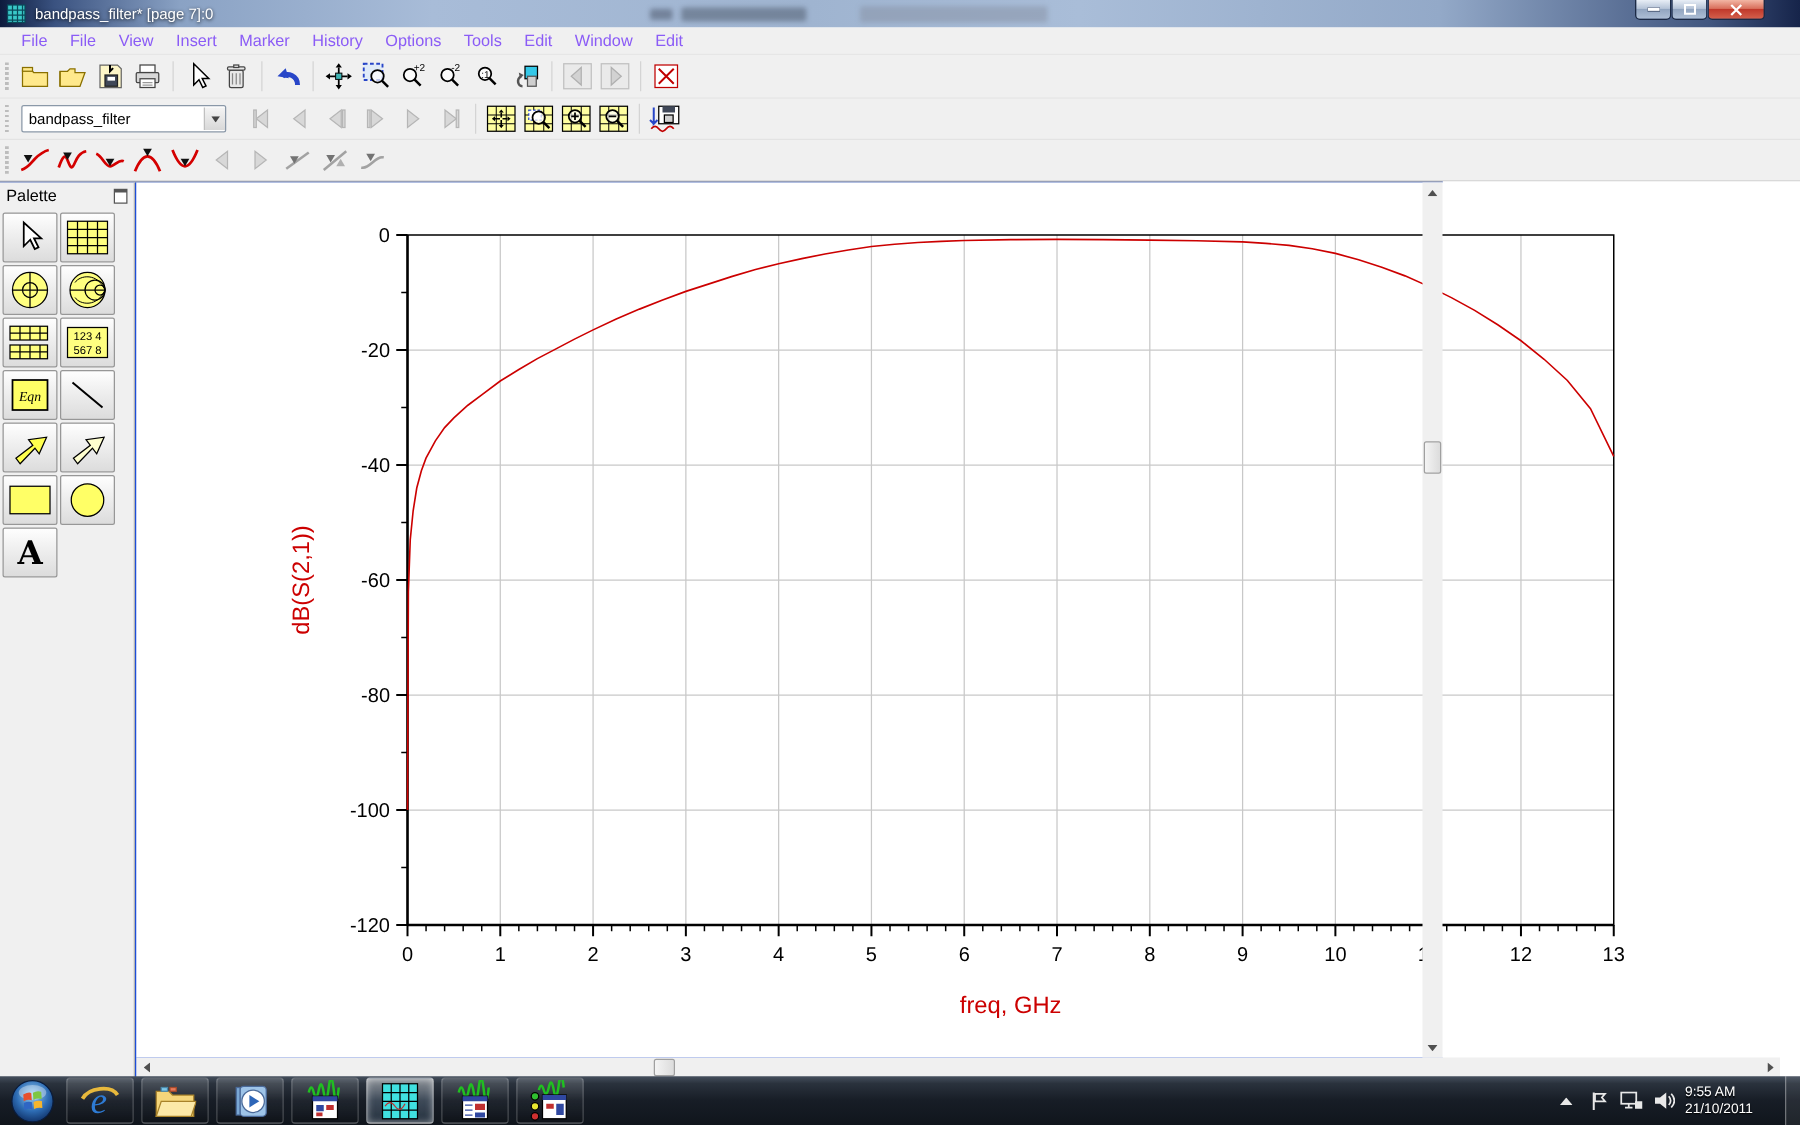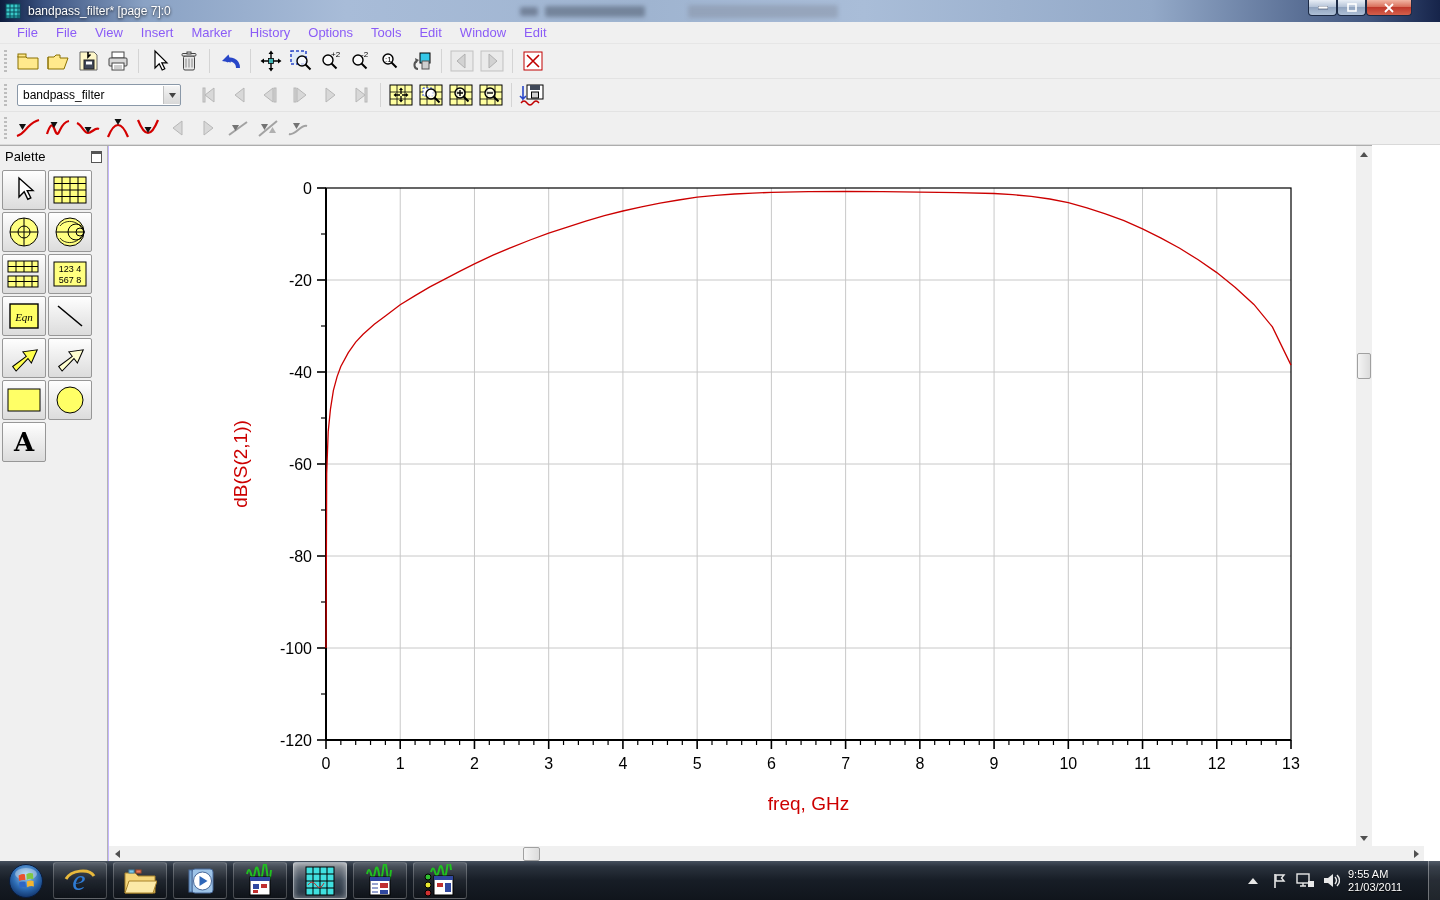--- a/index.html
+++ b/index.html
@@ -31,21 +31,21 @@
     background:repeating-linear-gradient(180deg,#bdbdbd 0 2px,transparent 2px 4px);}
   .tbtn{width:28px;height:28px;display:flex;align-items:center;justify-content:center;border:1px solid transparent;
     border-radius:2px;margin:0 1px;box-sizing:border-box;}
   .tsep{width:1px;height:24px;background:#d4d4d4;margin:0 5px;}
   .combo{width:162px;height:20px;border:1px solid #8a98a8;background:#fff;border-radius:2px;margin-left:4px;
     display:flex;align-items:center;position:relative;}
   .combo .val{flex:1;padding-left:5px;font-size:12px;color:#000;white-space:nowrap;overflow:hidden;}
   .combo .drop{width:16px;height:18px;display:flex;align-items:center;justify-content:center;
     background:linear-gradient(180deg,#f4f4f4,#d8d8d8);border-left:1px solid #c0c0c0;}
   
-  .content{position:absolute;left:0;top:145px;width:1372px;height:716px;border-top:1px solid #adadad;box-sizing:content-box;background:#c4b5fd;}
+  .content{position:absolute;left:0;top:145px;width:1154px;height:716px;border-top:1px solid #adadad;box-sizing:content-box;background:#1d4ed8;}
   .palette{position:absolute;left:0;top:0;width:108px;height:716px;background:#f0f0f0;border-right:1px solid #b4b4b4;box-sizing:border-box;}
   .palette-header{height:21px;display:flex;align-items:center;justify-content:space-between;padding:0 5px;color:#000;}
   .float-icon{width:9px;height:8px;border:1px solid #555;border-top:3px solid #555;background:#fff;}
   .palette-grid{display:grid;grid-template-columns:44px 44px;gap:2px;padding:3px 0 0 2px;}
   .pbtn{width:44px;height:40px;border:1px solid #979797;border-radius:2px;box-sizing:border-box;
     background:linear-gradient(180deg,#fefefe 0%,#f0f0f0 40%,#dcdcdc 100%);
     display:flex;align-items:center;justify-content:center;}
   .plot-region{position:absolute;left:109px;top:0;width:1315px;height:700px;background:#fff;}
   
   .vscroll{position:absolute;right:0;top:0;width:16px;height:700px;background:#f0f0f0;}
@@ -869,17 +869,17 @@
         </div>
         <div class="trayicon">
           <svg width="17" height="15">
             <path d="M1 5h4l5-4v13l-5-4H1z" fill="#e8e8e8"></path>
             <path d="M12 4q3 3.5 0 7M14 2q5 5.5 0 11" fill="none" stroke="#e8e8e8" stroke-width="1.4"></path>
           </svg>
         </div>
       </span>
     <div class="clock">
       <div>9:55 AM</div>
-      <div>21/03/2011</div>
+      <div>21/10/2011</div>
     </div>
     <div class="showdesk"></div>
   </div>
 </div>
 
 </body></html>

